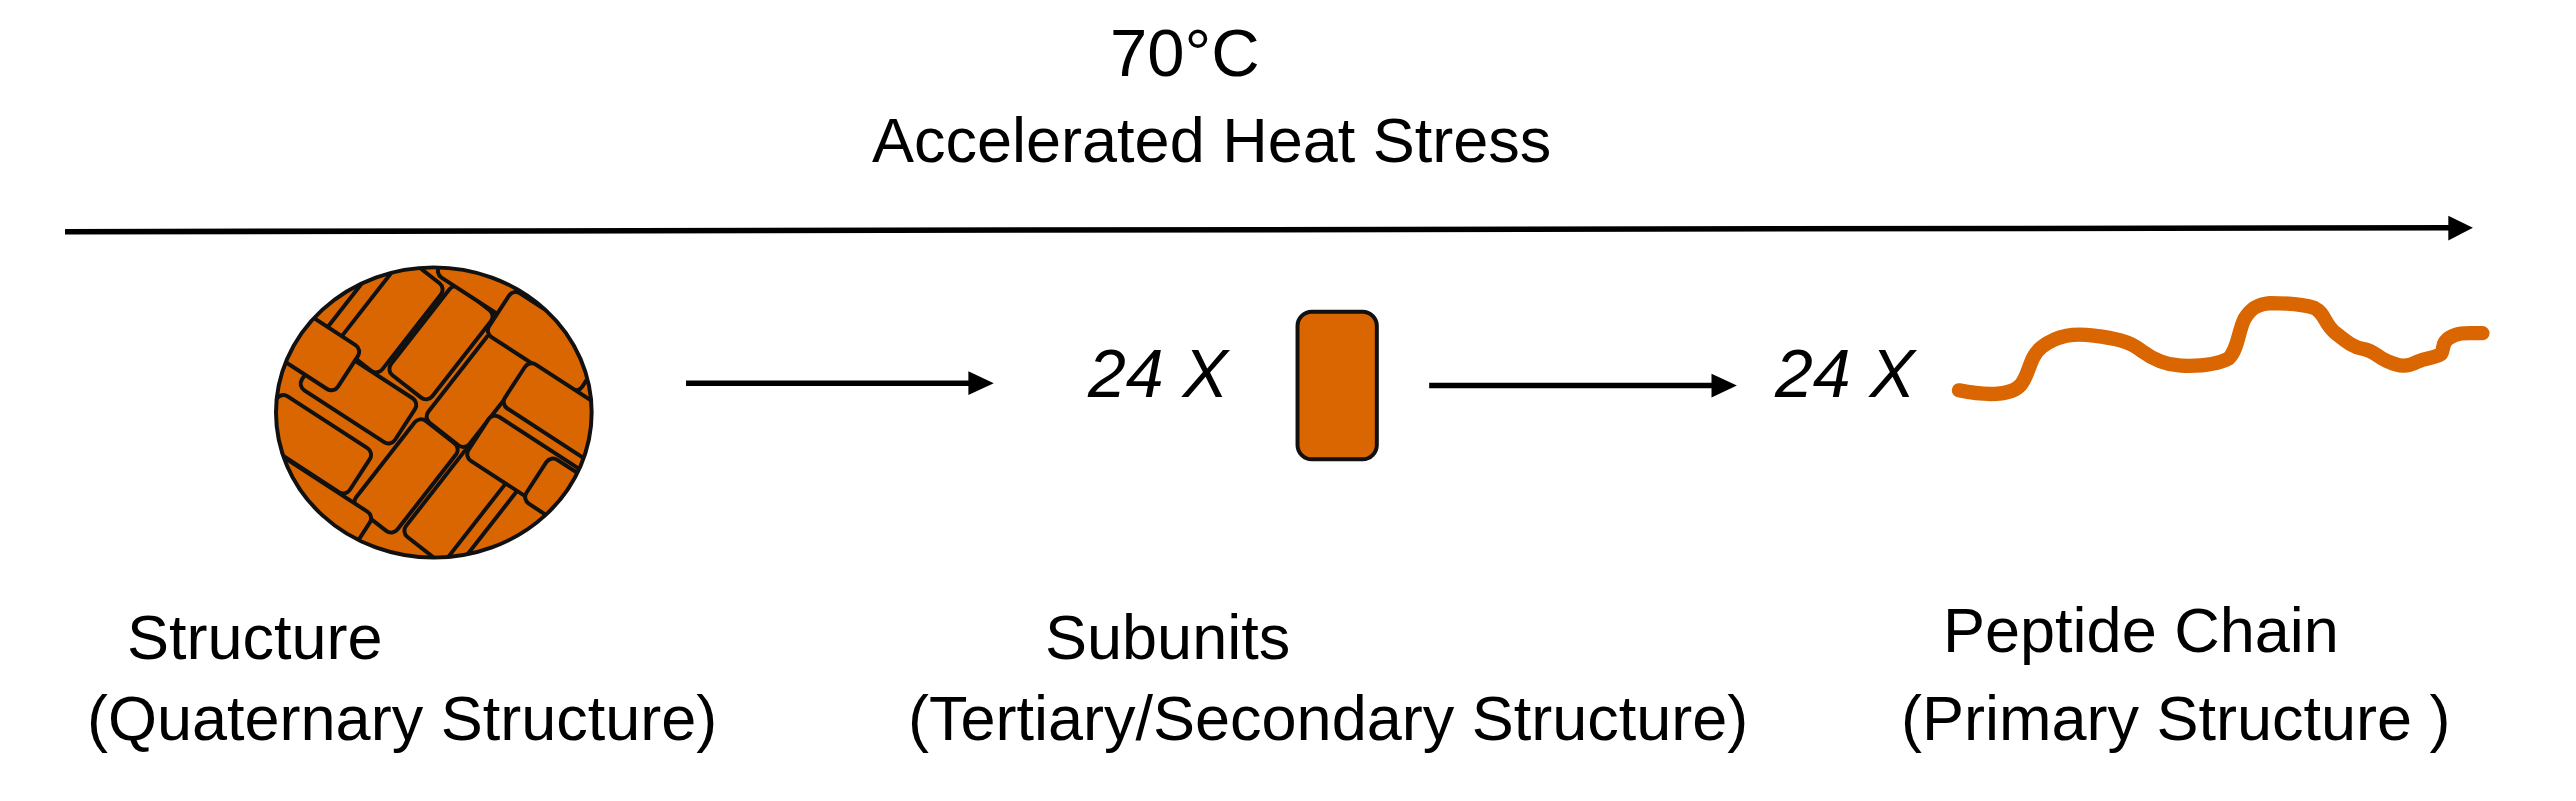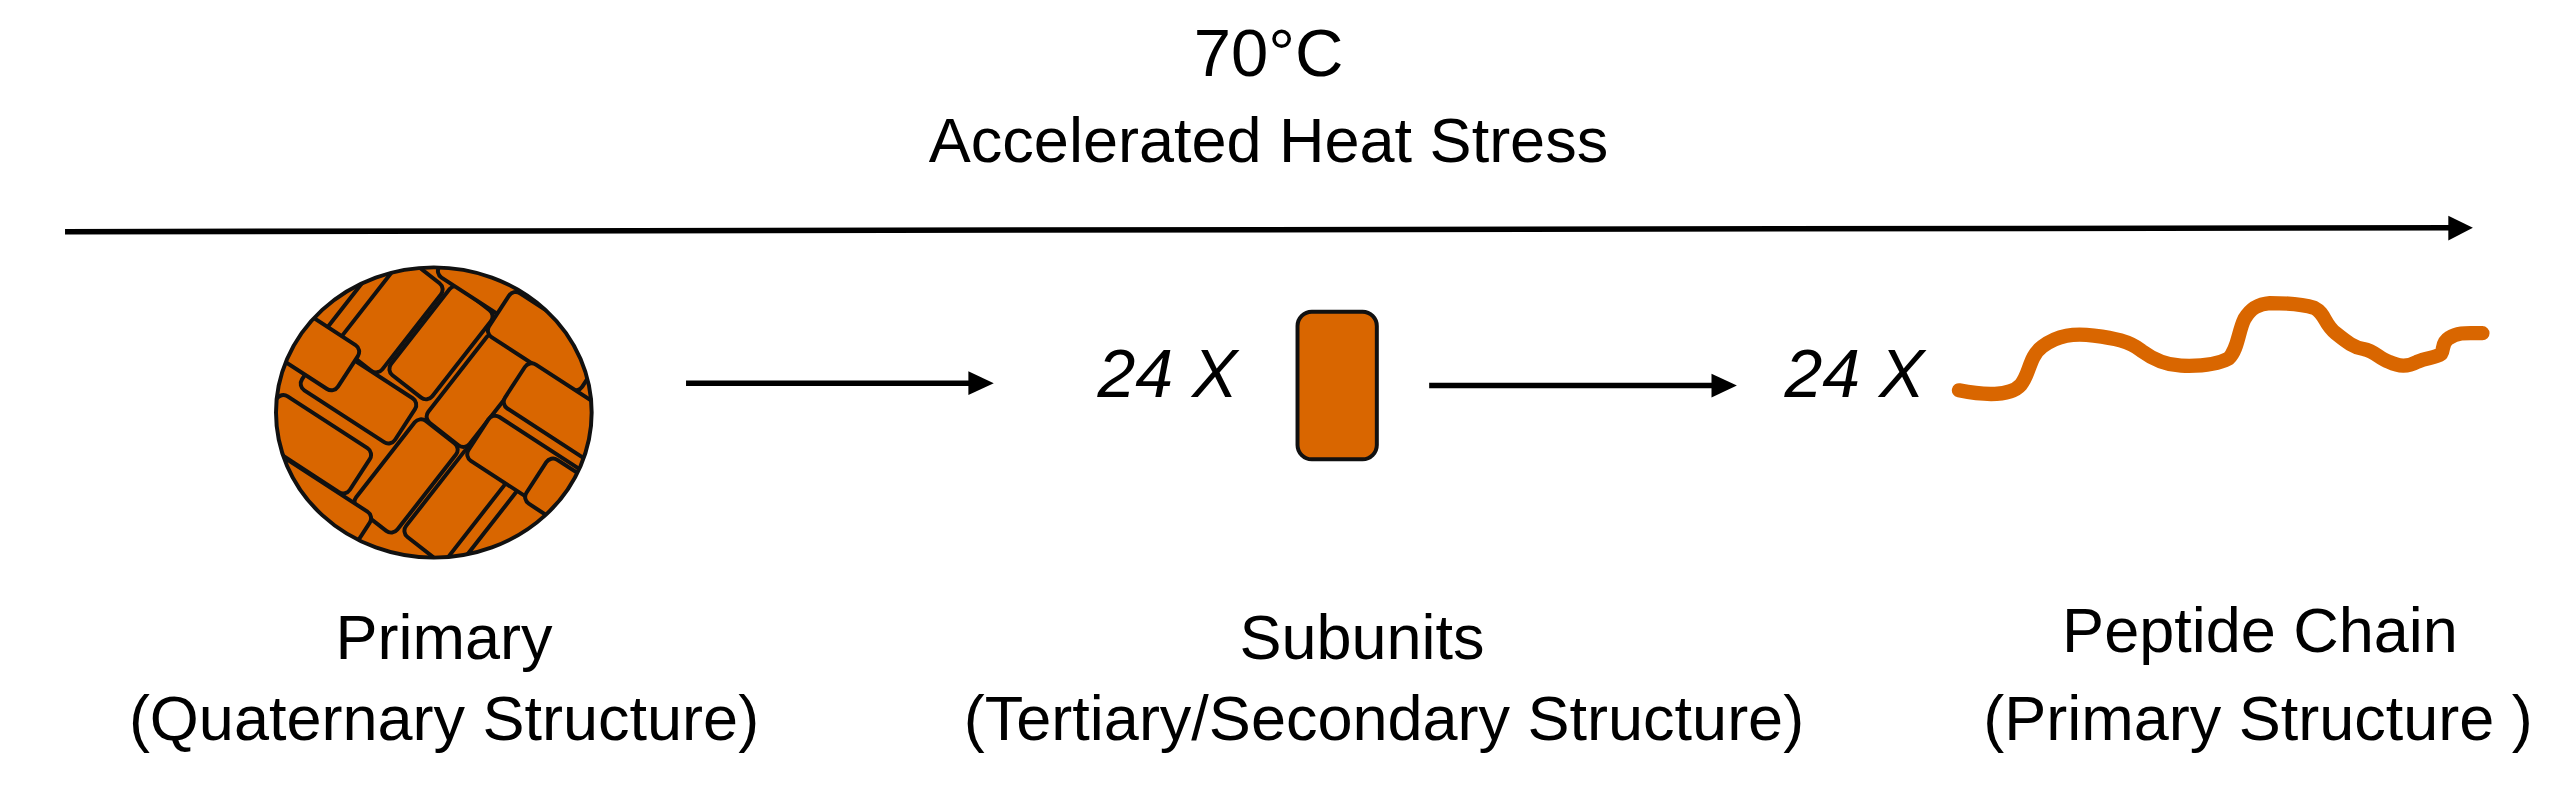--- a/index.html
+++ b/index.html
@@ -1,18 +1,18 @@
 <!DOCTYPE html>
 <html style="font-size:12.7px"><head>
 <meta charset="utf-8">
 <style>
   html, body { margin: 0; padding: 0; background: #ffffff; }
   body { width: 2576px; height: 802px; position: relative; overflow: hidden;
          font-family: "Liberation Sans", "DejaVu Sans", sans-serif; color: #000; }
-  .txt { position: absolute; white-space: pre; line-height: 1; text-align: center; }
+  .txt { position: absolute; white-space: pre; line-height: 1; }
   .title-line { font-size: 63px; }
   .count { font-size: 68px; font-style: italic; }
   .label { font-size: 63px; }
   svg.layer { position: absolute; left: 0; top: 0; }
 </style>
 </head>
 <body>
 
 <div class="txt title-line" style="left:1110px; width:317px; top:19px; font-size:67px;">70°C</div>
 <div class="txt title-line" style="left:872px; width:793px; top:109px; font-size:63px;">Accelerated Heat Stress</div>
@@ -85,21 +85,21 @@
              C3060,450 3070,452 3078,446
              C3082,440 3078,432 3088,426
              C3100,418 3112,420 3130,420" fill="none" stroke="#D96600" stroke-width="18" stroke-linecap="round" stroke-linejoin="round"></path>
   </g>
 </svg>
 
 <div class="txt count" style="left:1088px; width:159px; top:339px;">24 X</div>
 <div class="txt count" style="left:1775px; width:159px; top:339px;">24 X</div>
 
 <div>
-  <div class="txt label" style="left:127px; width:634px; top:606px;">Primary</div>
+  <div class="txt label" style="left:127px; width:634px; top:606px;">Structure</div>
   <div class="txt label" style="left:87px; width:714px; top:687px;">(Quaternary Structure)</div>
 </div>
 
 <div>
   <div class="txt label" style="left:1045px; width:634px; top:606px;">Subunits</div>
   <div class="txt label" style="left:908px; width:952px; top:687px;">(Tertiary/Secondary Structure)</div>
 </div>
 
 <div>
   <div class="txt label" style="left:1943px; width:634px; top:599px;">Peptide Chain</div>

